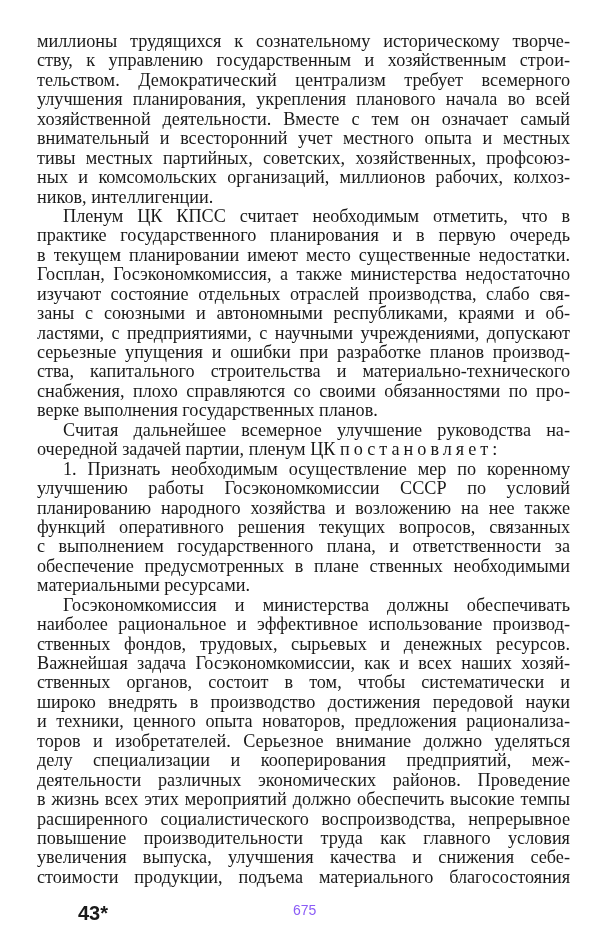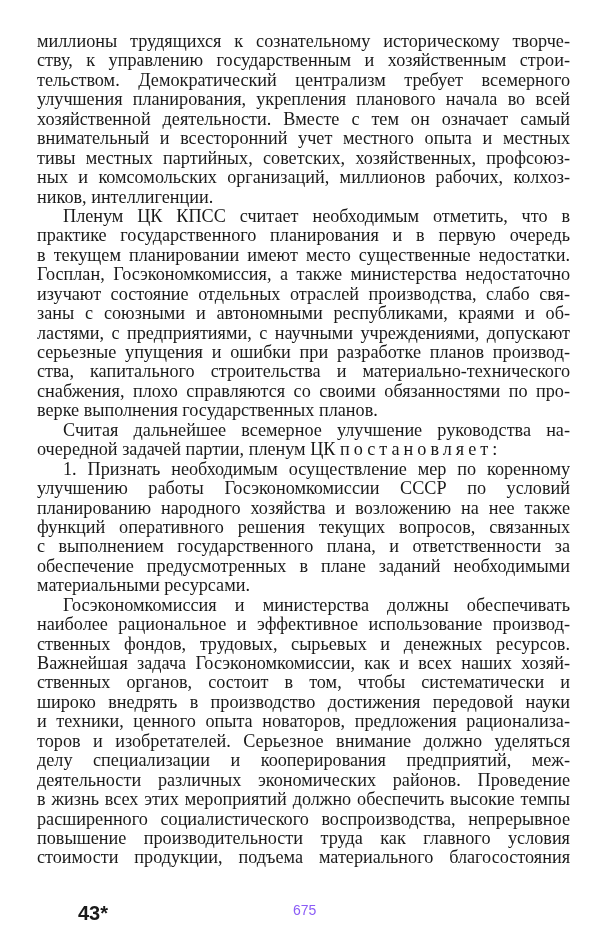--- a/index.html
+++ b/index.html
@@ -78,37 +78,38 @@
     <span class="line indent">Считая дальнейшее всемерное улучшение руководства на-</span>
     <span class="line last"><span>очередной задачей партии, пленум ЦК</span> <span class="spaced">постановляет:</span></span>
   </div>
 
   <div>
     <span class="line indent">1. Признать необходимым осуществление мер по коренному</span>
     <span class="line">улучшению работы Госэкономкомиссии СССР по условий</span>
     <span class="line">планированию народного хозяйства и возложению на нее также</span>
     <span class="line">функций оперативного решения текущих вопросов, связанных</span>
     <span class="line">с выполнением государственного плана, и ответственности за</span>
-    <span class="line">обеспечение предусмотренных в плане заданий необходимыми</span>
+    <span class="line">обеспечение предусмотренных в плане ственных необходимыми</span>
     <span class="line last">материальными ресурсами.</span>
   </div>
 
   <div>
     <span class="line indent">Госэкономкомиссия и министерства должны обеспечивать</span>
     <span class="line">наиболее рациональное и эффективное использование производ-</span>
     <span class="line">ственных фондов, трудовых, сырьевых и денежных ресурсов.</span>
     <span class="line">Важнейшая задача Госэкономкомиссии, как и всех наших хозяй-</span>
     <span class="line">ственных органов, состоит в том, чтобы систематически и</span>
     <span class="line">широко внедрять в производство достижения передовой науки</span>
     <span class="line">и техники, ценного опыта новаторов, предложения рационализа-</span>
     <span class="line">торов и изобретателей. Серьезное внимание должно уделяться</span>
     <span class="line">делу специализации и кооперирования предприятий, меж-</span>
     <span class="line">деятельности различных экономических районов. Проведение</span>
     <span class="line">в жизнь всех этих мероприятий должно обеспечить высокие темпы</span>
     <span class="line">расширенного социалистического воспроизводства, непрерывное</span>
     <span class="line">повышение производительности труда как главного условия</span>
+    <span class="line">увеличения выпуска, улучшения качества и снижения себе-</span>
     <span class="line">стоимости продукции, подъема материального благосостояния</span>
 
   </div>
 </div>
 
 <div class="footer-sig">43*</div>
 <div class="footer-page">675</div>
 
 </body></html>

